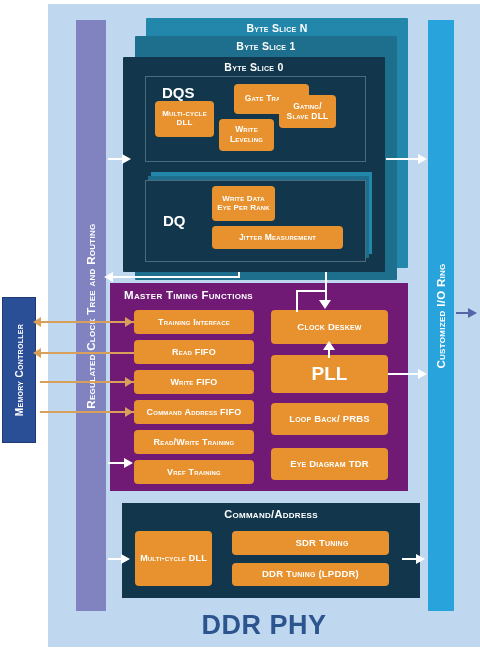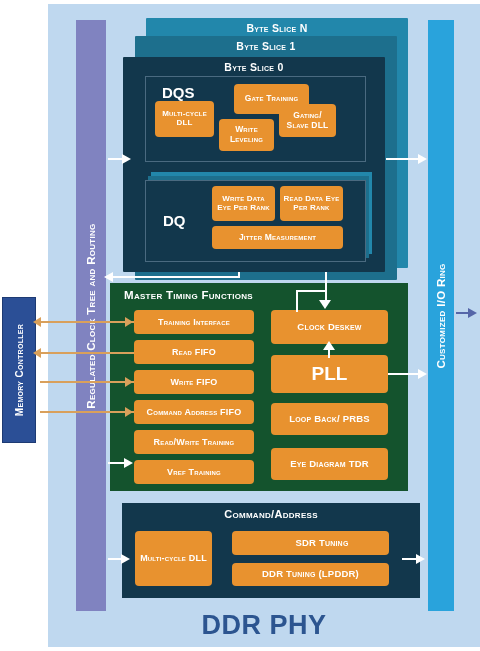--- a/index.html
+++ b/index.html
@@ -52,21 +52,21 @@
 
   .group-label{position:absolute;color:#ffffff;font-weight:bold;font-size:15px;}
 
   
   .ob{background:#e8922f;border-radius:4px;color:#ffffff;
       display:flex;align-items:center;justify-content:center;text-align:center;
       line-height:1.12;padding:1px 2px;}
   .ob.sc{font-variant:small-caps;font-weight:bold;letter-spacing:.2px;}
 
   
-  #master{left:110px;top:283px;width:298px;height:208px;background:#14532d;}
+  #master{left:110px;top:283px;width:298px;height:208px;background:#701a75;}
   #master .sect-title{position:absolute;left:14px;top:6px;color:#ffffff;font-size:11.5px;}
 
   
   #cmdaddr{left:122px;top:503px;width:298px;height:95px;background:#12374c;}
   #cmdaddr .sect-title{position:absolute;left:0;right:0;top:5px;text-align:center;color:#ffffff;font-size:11px;}
 
   
   #ddr-phy{left:48px;top:605px;width:432px;height:40px;color:#2c5590;
            font-size:27px;font-weight:bold;letter-spacing:.5px;}
 
@@ -124,29 +124,28 @@
   </div>
   <div class="abs slice" id="slice-0">
     <div class="slice-title sc">Byte Slice 0</div>
   </div>
 
   <div class="abs group" id="dqs-group"></div>
   <div class="group-label" style="left:162px;top:84px;">DQS</div>
   <div class="abs ob sc" style="left:155px;top:101px;width:59px;height:36px;font-size:8px;">Multi-cycle DLL</div>
   <div class="abs ob sc" style="left:234px;top:84px;width:75px;height:30px;font-size:8.5px;">Gate Training</div>
   <div class="abs ob sc" style="left:219px;top:119px;width:55px;height:32px;font-size:8.5px;">Write Leveling</div>
-  <div class="abs ob sc" style="left:279px;top:104px;width:57px;height:33px;font-size:8.5px;">Gating/ Slave DLL</div>
+  <div class="abs ob sc" style="left:279px;top:95px;width:57px;height:33px;font-size:8.5px;">Gating/ Slave DLL</div>
 
   <div class="abs" id="dq-shadow1"></div>
   <div class="abs" id="dq-shadow2"></div>
   <div class="abs" style="left:145px;top:180px;width:221px;height:82px;background:#12374c;"></div>
   <div class="abs group" id="dq-group"></div>
   <div class="group-label" style="left:163px;top:212px;">DQ</div>
   <div class="abs ob sc" style="left:212px;top:186px;width:63px;height:35px;font-size:8px;">Write Data Eye Per Rank</div>
-  <div class="abs ob sc" style="left:280px;top:186px;width:63px;height:35px;font-size:8px;">Read Data Eye Per Rank</div>
   <div class="abs ob sc" style="left:212px;top:226px;width:131px;height:23px;font-size:8.5px;">Jitter Measurement</div>
 
   <div class="abs" id="master">
     <div class="sect-title sc">Master Timing Functions</div>
   </div>
   <div class="abs ob sc" style="left:134px;top:340px;width:120px;height:24px;font-size:9px;">Read FIFO</div>
   <div class="abs ob sc" style="left:134px;top:310px;width:120px;height:24px;font-size:9px;">Training Interface</div>
   <div class="abs ob sc" style="left:134px;top:370px;width:120px;height:24px;font-size:9px;">Write FIFO</div>
   <div class="abs ob sc" style="left:134px;top:400px;width:120px;height:24px;font-size:9px;">Command Address FIFO</div>
   <div class="abs ob sc" style="left:134px;top:430px;width:120px;height:24px;font-size:9px;">Read/Write Training</div>

